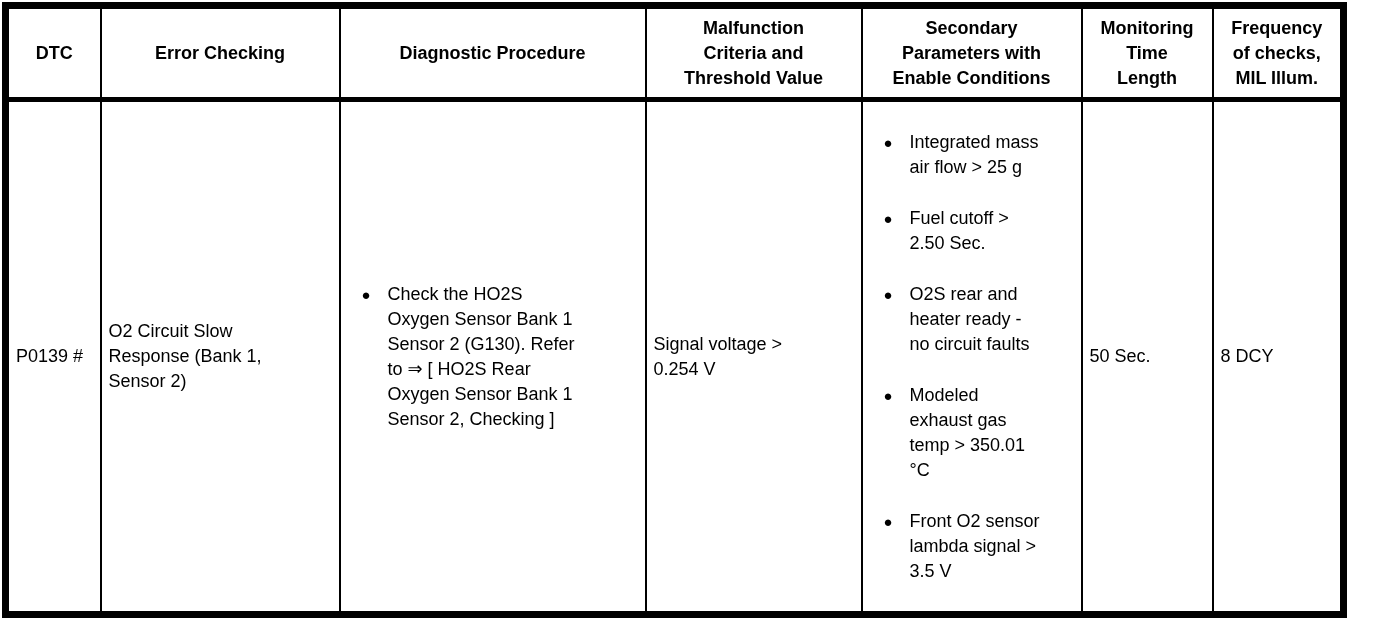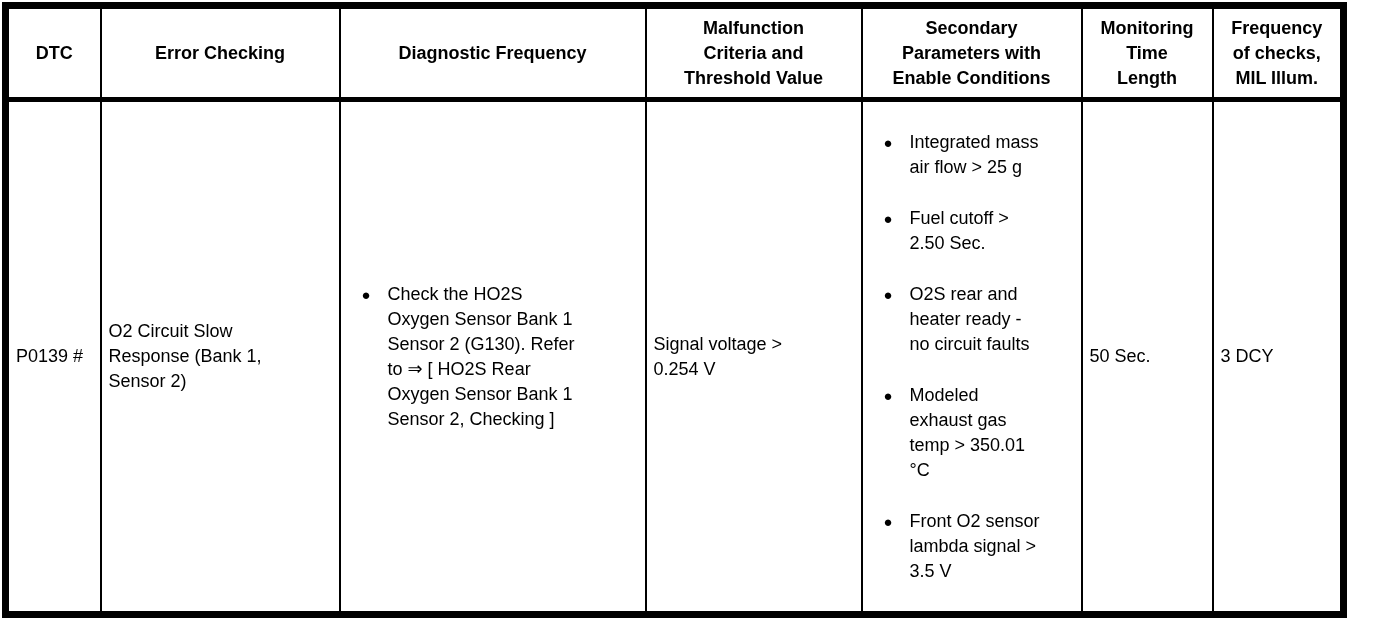--- a/index.html
+++ b/index.html
@@ -89,21 +89,21 @@
     </colgroup>
     <thead>
       <tr>
         <th>
           <span class="preline">DTC</span>
         </th>
         <th>
           <span class="preline">Error Checking</span>
         </th>
         <th>
-          <span class="preline">Diagnostic Frequency</span>
+          <span class="preline">Diagnostic Procedure</span>
         </th>
         <th>
           <span class="preline">Malfunction
 Criteria and
 Threshold Value</span>
         </th>
         <th>
           <span class="preline">Secondary
 Parameters with
 Enable Conditions</span>
@@ -177,18 +177,18 @@
               <span class="preline">Front O2 sensor
 lambda signal &gt;
 3.5 V</span>
             </li>
           </ul>
         </td>
         <td class="cell-monitoring">
           <span class="preline">50 Sec.</span>
         </td>
         <td class="cell-frequency">
-          <span class="preline">3 DCY</span>
+          <span class="preline">8 DCY</span>
         </td>
       </tr>
     </tbody>
   </table>
 </div>
 
 </body></html>

